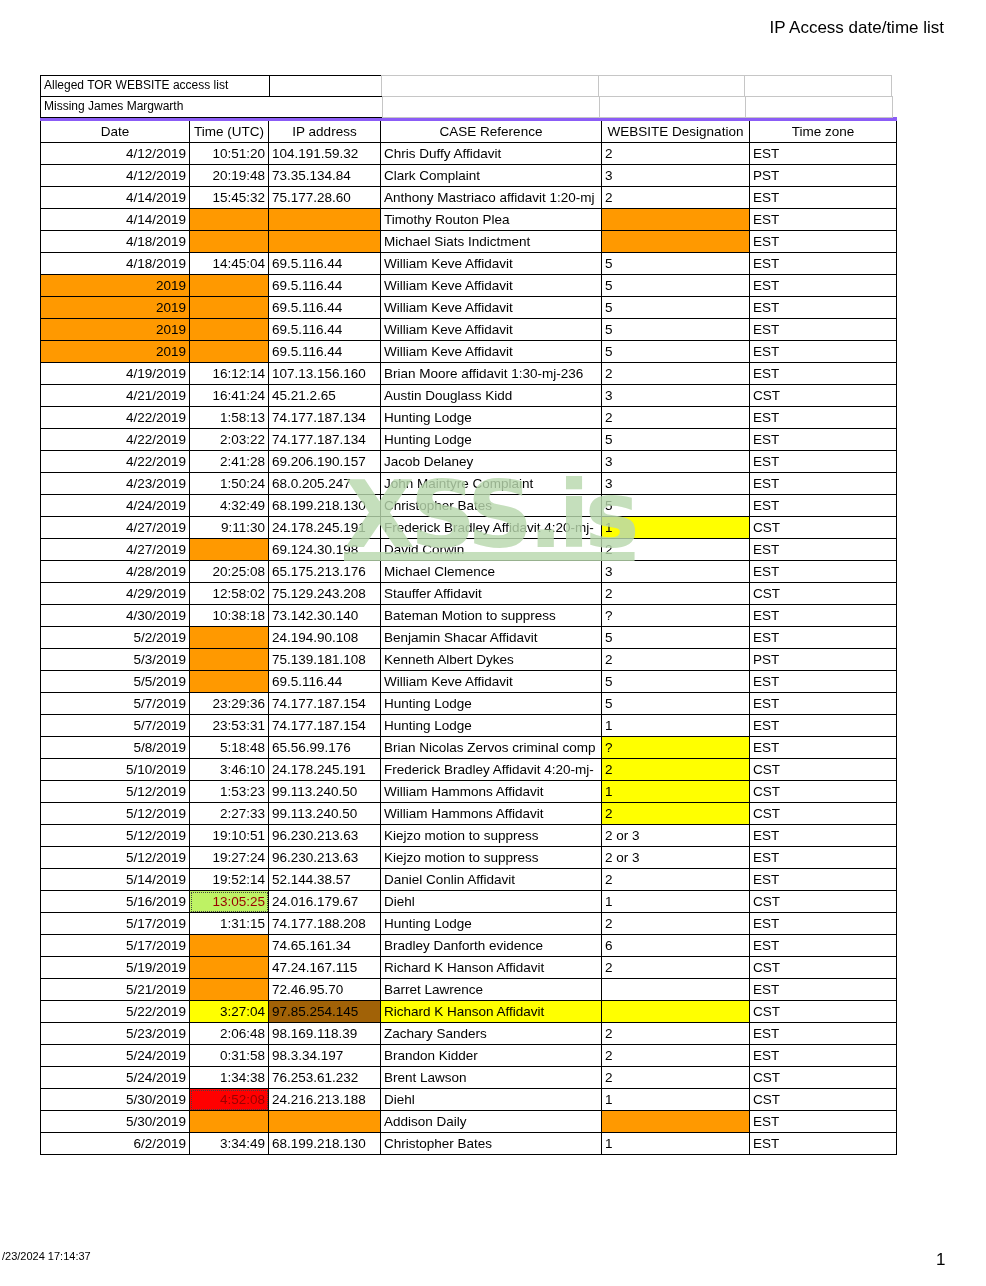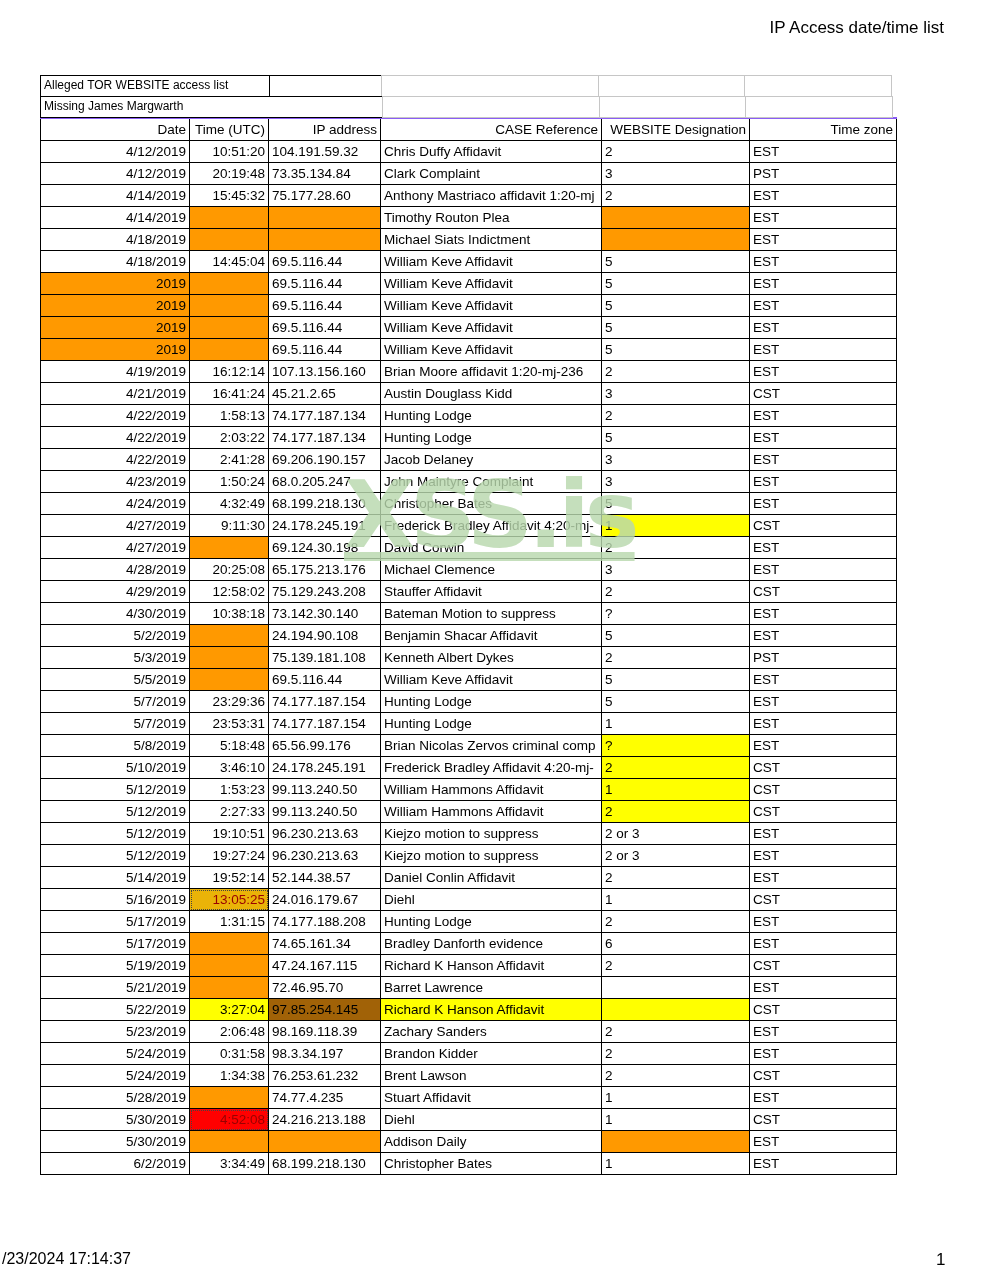--- a/index.html
+++ b/index.html
@@ -6,26 +6,26 @@
   body{width:986px;height:1286px;position:relative;font-family:"Liberation Sans",sans-serif;color:#000;overflow:hidden;}
   .doc-title{position:absolute;top:18px;right:42px;font-size:17px;}
   .sheet{position:absolute;left:40px;top:75px;width:856px;}
   .pre-row{display:flex;height:22px;}
   .pc{box-sizing:border-box;border:1px solid #000;margin-left:-1px;padding:2px 3px 12px 3px;font-size:12px;white-space:nowrap;overflow:hidden;}
   .pc:first-child{margin-left:0;}
   .pc.g{border-color:#c6c6c6;}
   .pre-row+.pre-row{margin-top:-1px;}
   table{border-collapse:collapse;table-layout:fixed;width:856px;margin-top:-1px;}
   th,td{border:1px solid #000;height:21px;padding:0 3px;font-size:13.5px;font-weight:normal;white-space:nowrap;overflow:hidden;}
-  thead th{text-align:right;border-top:2px solid #8b5cf6;}
+  thead th{text-align:center;border-top:4px solid #8b5cf6;}
   .c-date,.c-time{text-align:right;}
   .c-ip,.c-case,.c-tz{text-align:left;}
   td.redcell{color:#990000;outline:1px dotted #444;outline-offset:-2px;}
   .watermark{position:absolute;left:344px;top:462px;font-family:"DejaVu Sans",sans-serif;font-weight:bold;font-size:92px;letter-spacing:-5px;color:#b9d8ae;opacity:0.82;z-index:5;pointer-events:none;text-decoration:underline;}
-  .footer-left{position:absolute;left:2px;top:1250px;font-size:16px;}
+  .footer-left{position:absolute;left:2px;top:1250px;font-size:11px;}
   .footer-right{position:absolute;left:936px;top:1250px;font-size:17px;}
 </style>
 </head>
 <body>
 
 <div class="page">
 
   <div class="doc-title">IP Access date/time list</div>
 
   <div class="sheet">
@@ -140,21 +140,21 @@
             <td class="c-time" style="background: rgb(255, 153, 0);"></td>
             <td class="c-ip">69.5.116.44</td>
             <td class="c-case">William Keve Affidavit</td>
             <td class="c-designation r">5</td>
             <td class="c-tz">EST</td>
           </tr>
           <tr>
             <td class="c-date">4/19/2019</td>
             <td class="c-time">16:12:14</td>
             <td class="c-ip">107.13.156.160</td>
-            <td class="c-case">Brian Moore affidavit 1:20-mj-236</td>
+            <td class="c-case">Brian Moore affidavit 1:30-mj-236</td>
             <td class="c-designation r">2</td>
             <td class="c-tz">EST</td>
           </tr>
           <tr>
             <td class="c-date">4/21/2019</td>
             <td class="c-time">16:41:24</td>
             <td class="c-ip">45.21.2.65</td>
             <td class="c-case">Austin Douglass Kidd</td>
             <td class="c-designation r">3</td>
             <td class="c-tz">CST</td>
@@ -330,21 +330,21 @@
           <tr>
             <td class="c-date">5/14/2019</td>
             <td class="c-time">19:52:14</td>
             <td class="c-ip">52.144.38.57</td>
             <td class="c-case">Daniel Conlin Affidavit</td>
             <td class="c-designation r">2</td>
             <td class="c-tz">EST</td>
           </tr>
           <tr>
             <td class="c-date">5/16/2019</td>
-            <td class="c-time redcell" style="background: #eab308; text-align: right;">13:05:25</td>
+            <td class="c-time redcell" style="background: #bef264; text-align: right;">13:05:25</td>
             <td class="c-ip">24.016.179.67</td>
             <td class="c-case">Diehl</td>
             <td class="c-designation r">1</td>
             <td class="c-tz">CST</td>
           </tr>
           <tr>
             <td class="c-date">5/17/2019</td>
             <td class="c-time">1:31:15</td>
             <td class="c-ip">74.177.188.208</td>
             <td class="c-case">Hunting Lodge</td>
@@ -401,28 +401,20 @@
           </tr>
           <tr>
             <td class="c-date">5/24/2019</td>
             <td class="c-time">1:34:38</td>
             <td class="c-ip">76.253.61.232</td>
             <td class="c-case">Brent Lawson</td>
             <td class="c-designation r">2</td>
             <td class="c-tz">CST</td>
           </tr>
           <tr>
-            <td class="c-date">5/28/2019</td>
-            <td class="c-time" style="background: rgb(255, 153, 0);"></td>
-            <td class="c-ip">74.77.4.235</td>
-            <td class="c-case">Stuart Affidavit</td>
-            <td class="c-designation r">1</td>
-            <td class="c-tz">EST</td>
-          </tr>
-          <tr>
             <td class="c-date">5/30/2019</td>
             <td class="c-time redcell" style="background: rgb(255, 0, 0); margin-left: 48px;">4:52:08</td>
             <td class="c-ip">24.216.213.188</td>
             <td class="c-case">Diehl</td>
             <td class="c-designation r">1</td>
             <td class="c-tz">CST</td>
           </tr>
           <tr>
             <td class="c-date">5/30/2019</td>
             <td class="c-time" style="background: rgb(255, 153, 0);"></td>

